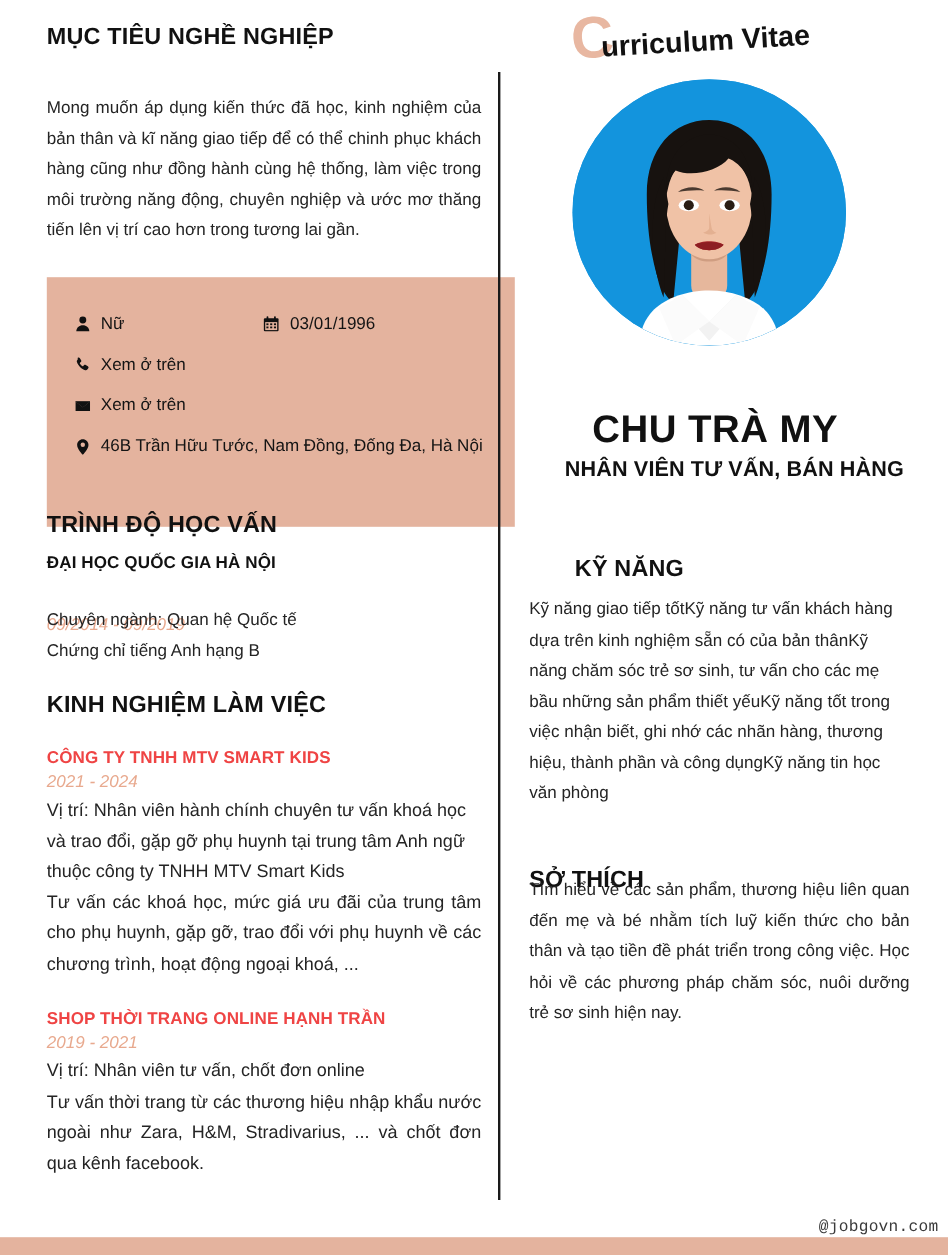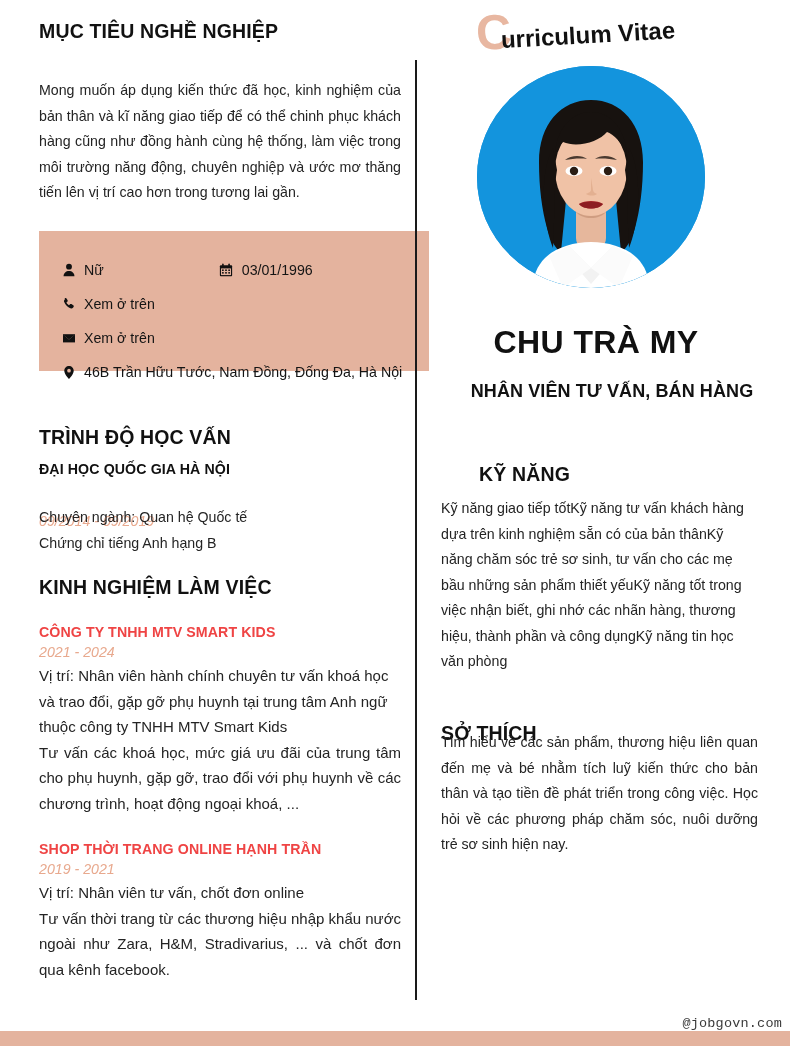--- a/index.html
+++ b/index.html
@@ -79,21 +79,21 @@
 
   #objective-title { position: absolute; top: 20px; left: 0; }
   #objective-text  { position: absolute; top: 78px; left: 0; width: 362px; }
 
   
   .contact-card {
     position: absolute;
     top: 231px;
     left: 0;
     width: 390px;
-    height: 140px;
+    height: 208px;
     background: #e4b39e;
     box-sizing: border-box;
     padding: 22px 0 0 22px;
   }
   .contact-row {
     display: flex;
     align-items: center;
     height: 34px;
   }
   .contact-item {
@@ -193,21 +193,21 @@
     width: 228px;
     height: 222px;
     border-radius: 50%;
     overflow: hidden;
     background: #1394dd;
   }
   .photo svg { display: block; width: 100%; height: 100%; }
 
   .full-name {
     position: absolute;
-    top: 325px;
+    top: 340px;
     left: 0;
     width: 328px;
     text-align: center;
     font-size: 32px;
     font-weight: 700;
     letter-spacing: 0.4px;
     color: #111;
     line-height: 1.12;
   }
   .job-title-sub {

